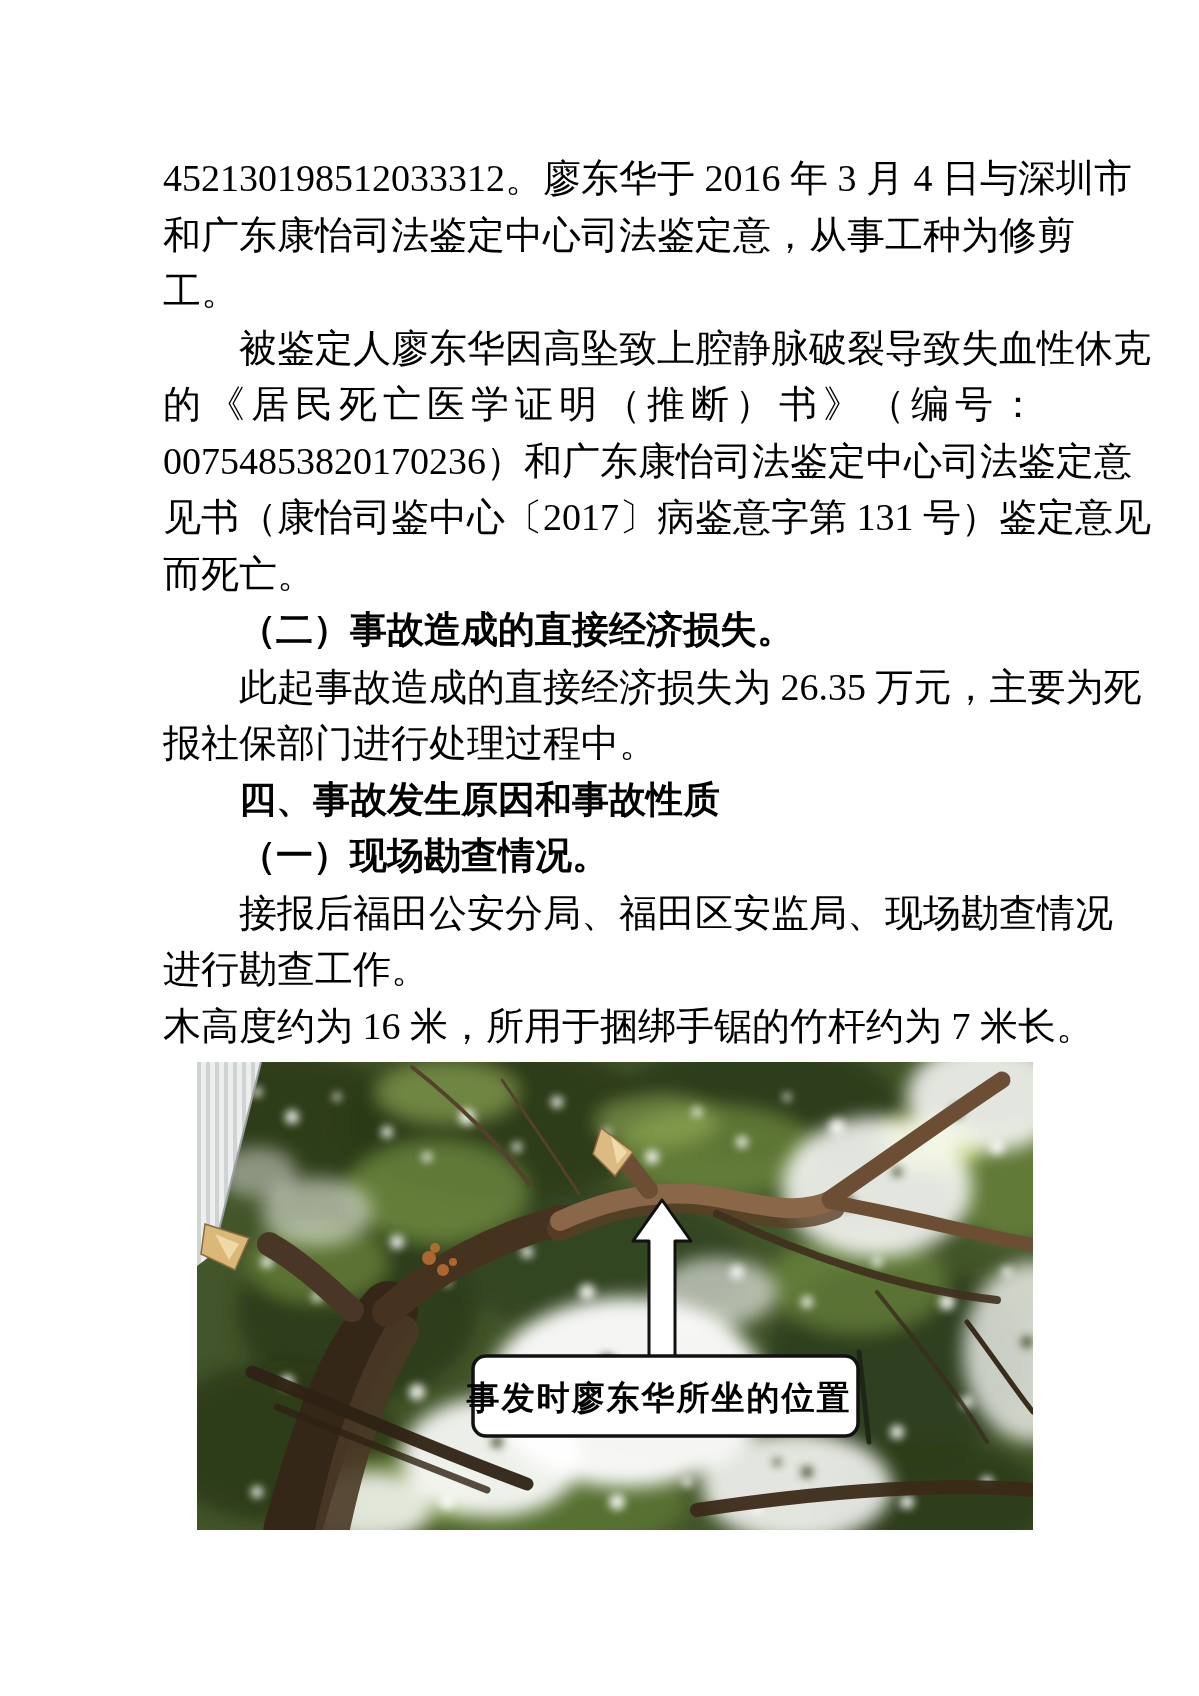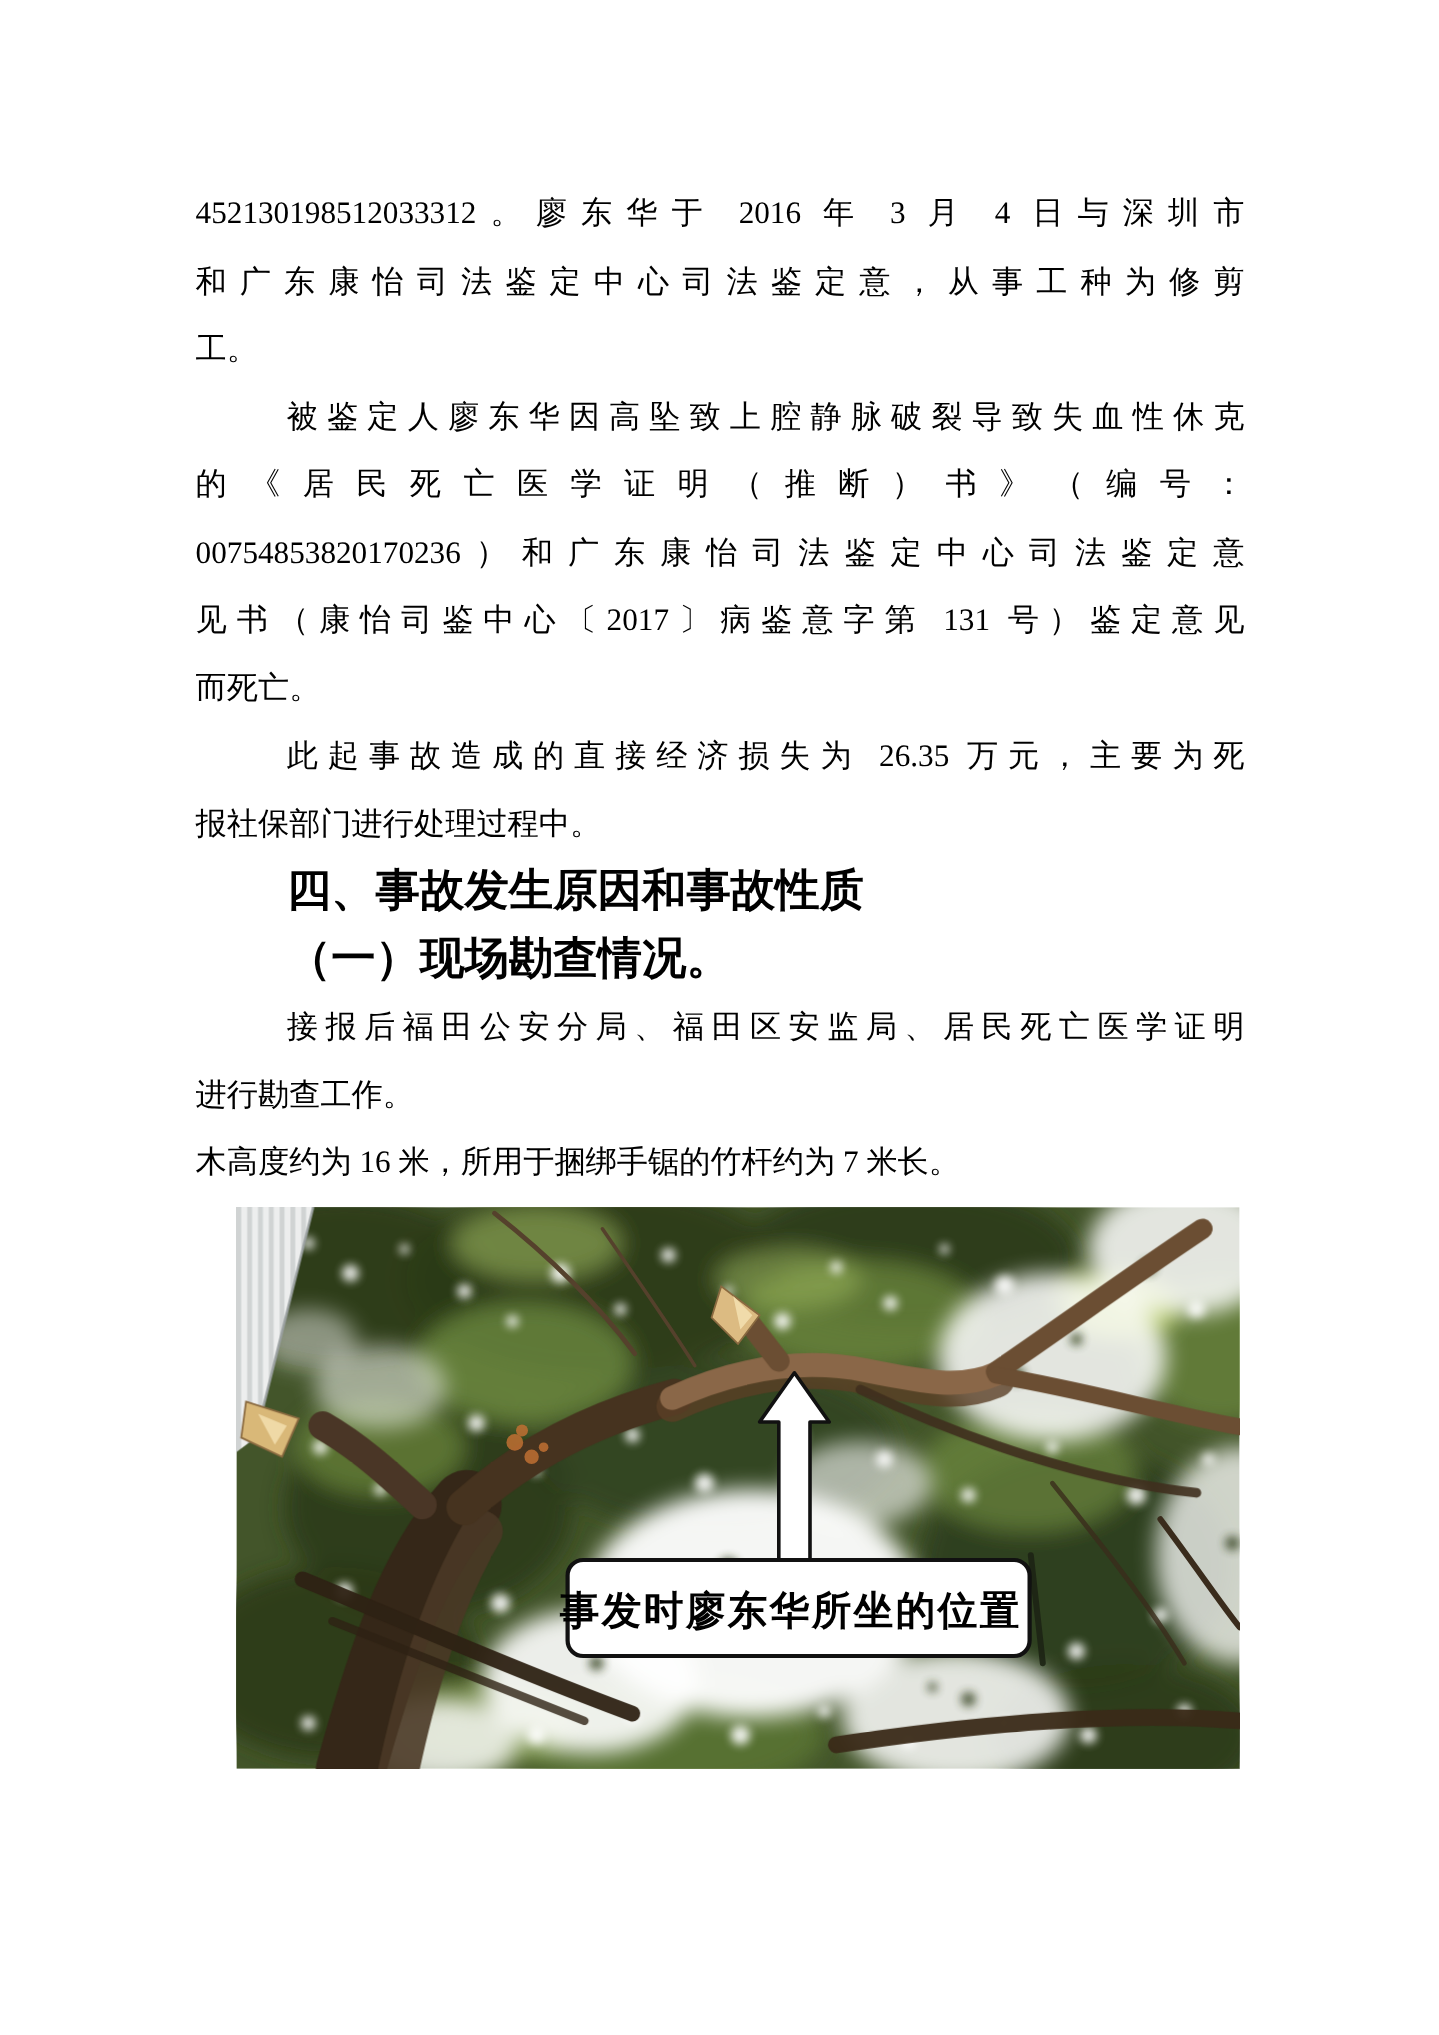--- a/index.html
+++ b/index.html
@@ -6,21 +6,21 @@
   body{
     width:1199px;height:1696px;
     background:#ffffff;
     overflow:hidden;
     font-family:"Liberation Serif","DejaVu Serif",serif;
     color:#000;
   }
   .doc{padding:150px 162px 0 163px;}
   .ln{
     width:874px;height:56.5px;line-height:56.5px;
-    font-size:26px;white-space:nowrap;
+    font-size:38px;white-space:nowrap;
   }
   .jl{text-align:justify;text-align-last:justify;text-justify:inter-character;}
   .ind{text-indent:76px;}
   .h1{font-family:Liberation Serif, serif;font-weight:bold;font-size:37px;}
   .h2{font-weight:bold;font-size:37px;}
   .photo{display:block;margin:8px 0 0 34px;width:836px;height:468px;}
   .callout-text{
     font-family:"Liberation Serif","DejaVu Serif",serif;
     font-weight:bold;font-size:33px;letter-spacing:2px;
   }
@@ -30,25 +30,26 @@
 
 <div class="doc">
   <div class="ln jl">452130198512033312。廖东华于 2016 年 3 月 4 日与深圳市</div>
   <div class="ln jl">和广东康怡司法鉴定中心司法鉴定意，从事工种为修剪</div>
   <div class="ln">工。</div>
   <div class="ln jl ind">被鉴定人廖东华因高坠致上腔静脉破裂导致失血性休克</div>
   <div class="ln jl">的《居民死亡医学证明（推断）书》（编号：</div>
   <div class="ln jl">00754853820170236）和广东康怡司法鉴定中心司法鉴定意</div>
   <div class="ln jl">见书（康怡司鉴中心〔2017〕病鉴意字第 131 号）鉴定意见</div>
   <div class="ln">而死亡。</div>
+  <div class="ln ind h2">（二）事故造成的直接经济损失。</div>
   <div class="ln jl ind">此起事故造成的直接经济损失为 26.35 万元，主要为死</div>
   <div class="ln">报社保部门进行处理过程中。</div>
   <div class="ln ind h1">四、事故发生原因和事故性质</div>
   <div class="ln ind h2">（一）现场勘查情况。</div>
-  <div class="ln jl ind">接报后福田公安分局、福田区安监局、居民死亡医学证明</div>
+  <div class="ln jl ind">接报后福田公安分局、福田区安监局、现场勘查情况</div>
   <div class="ln">进行勘查工作。</div>
   <div class="ln">木高度约为 16 米，所用于捆绑手锯的竹杆约为 7 米长。</div>
 
   <svg class="photo" viewBox="0 0 836 468" width="836" height="468">
     <defs>
       <filter id="b8" x="-40%" y="-40%" width="180%" height="180%">
           <feGaussianBlur stdDeviation="9"></feGaussianBlur>
         </filter>
       <filter id="b4" x="-40%" y="-40%" width="180%" height="180%">
           <feGaussianBlur stdDeviation="4"></feGaussianBlur>

